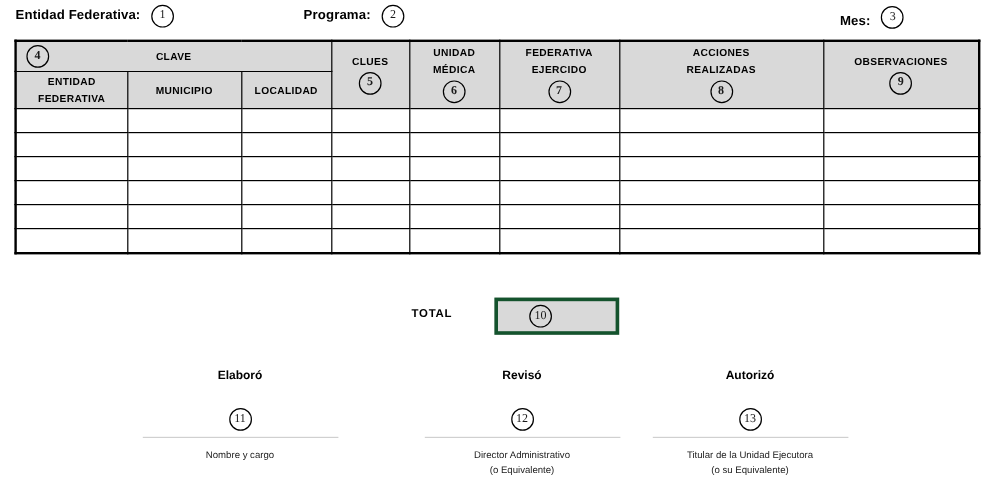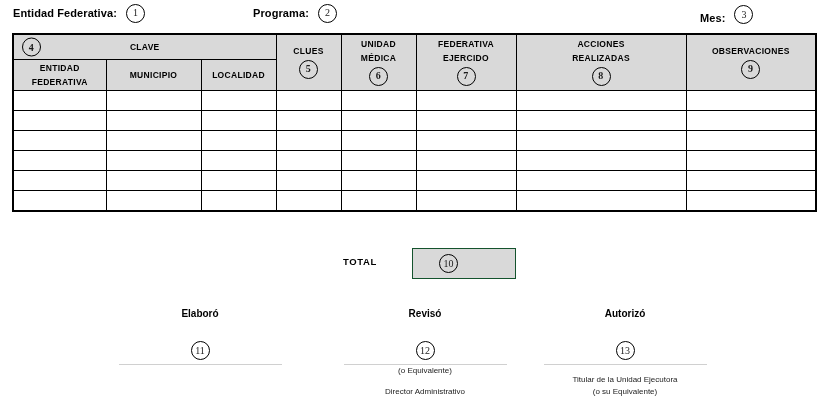--- a/index.html
+++ b/index.html
@@ -140,21 +140,21 @@
     font-weight: bold;
     letter-spacing: 0.6px;
   }
   #total-box {
     position: absolute;
     left: 412px;
     top: 0px;
     width: 104px;
     height: 31px;
     background: #d9d9d9;
-    border: 1px solid #14532d;
+    border: 3px solid #14532d;
     box-sizing: border-box;
     display: flex;
     align-items: center;
   }
   #total-box .callout { margin-left: 26px; }
 
   
   #signatures {
     position: absolute;
     left: 0;
@@ -162,21 +162,21 @@
     width: 715px;
     height: 96px;
   }
   .sig-block {
     position: absolute;
     top: 0;
     width: 230px;
     text-align: center;
   }
   #sig-elaboro  { left: 85px;  }
-  #sig-reviso   { left: 310px; }
+  #sig-reviso   { left: 320px; }
   #sig-autorizo { left: 510px; }
 
   .sig-title {
     font-size: 10px;
     font-weight: bold;
     margin-bottom: 21px;
     display: block;
   }
   .sig-callout-wrap {
     display: block;
@@ -363,30 +363,31 @@
 </div>
 
 <div id="signatures">
 
   <div class="sig-block" id="sig-elaboro">
     <span class="sig-title">Elaboró</span>
     <span class="sig-callout-wrap">
       <span class="callout">11</span>
     </span>
     <div class="sig-line"></div>
+    <span class="sig-caption">Nombre y cargo</span>
   </div>
 
   <div class="sig-block" id="sig-reviso">
     <span class="sig-title">Revisó</span>
     <span class="sig-callout-wrap">
       <span class="callout">12</span>
     </span>
     <div class="sig-line"></div>
+    <span class="sig-caption">Director Administrativo</span>
     <span class="sig-caption" style="margin-top:0">(o Equivalente)</span>
-    <span class="sig-caption">Director Administrativo</span>
   </div>
 
   <div class="sig-block" id="sig-autorizo">
     <span class="sig-title">Autorizó</span>
     <span class="sig-callout-wrap">
       <span class="callout">13</span>
     </span>
     <div class="sig-line"></div>
     <span class="sig-caption">Titular de la Unidad Ejecutora</span>
     <span class="sig-caption" style="margin-top:0">(o su Equivalente)</span>

